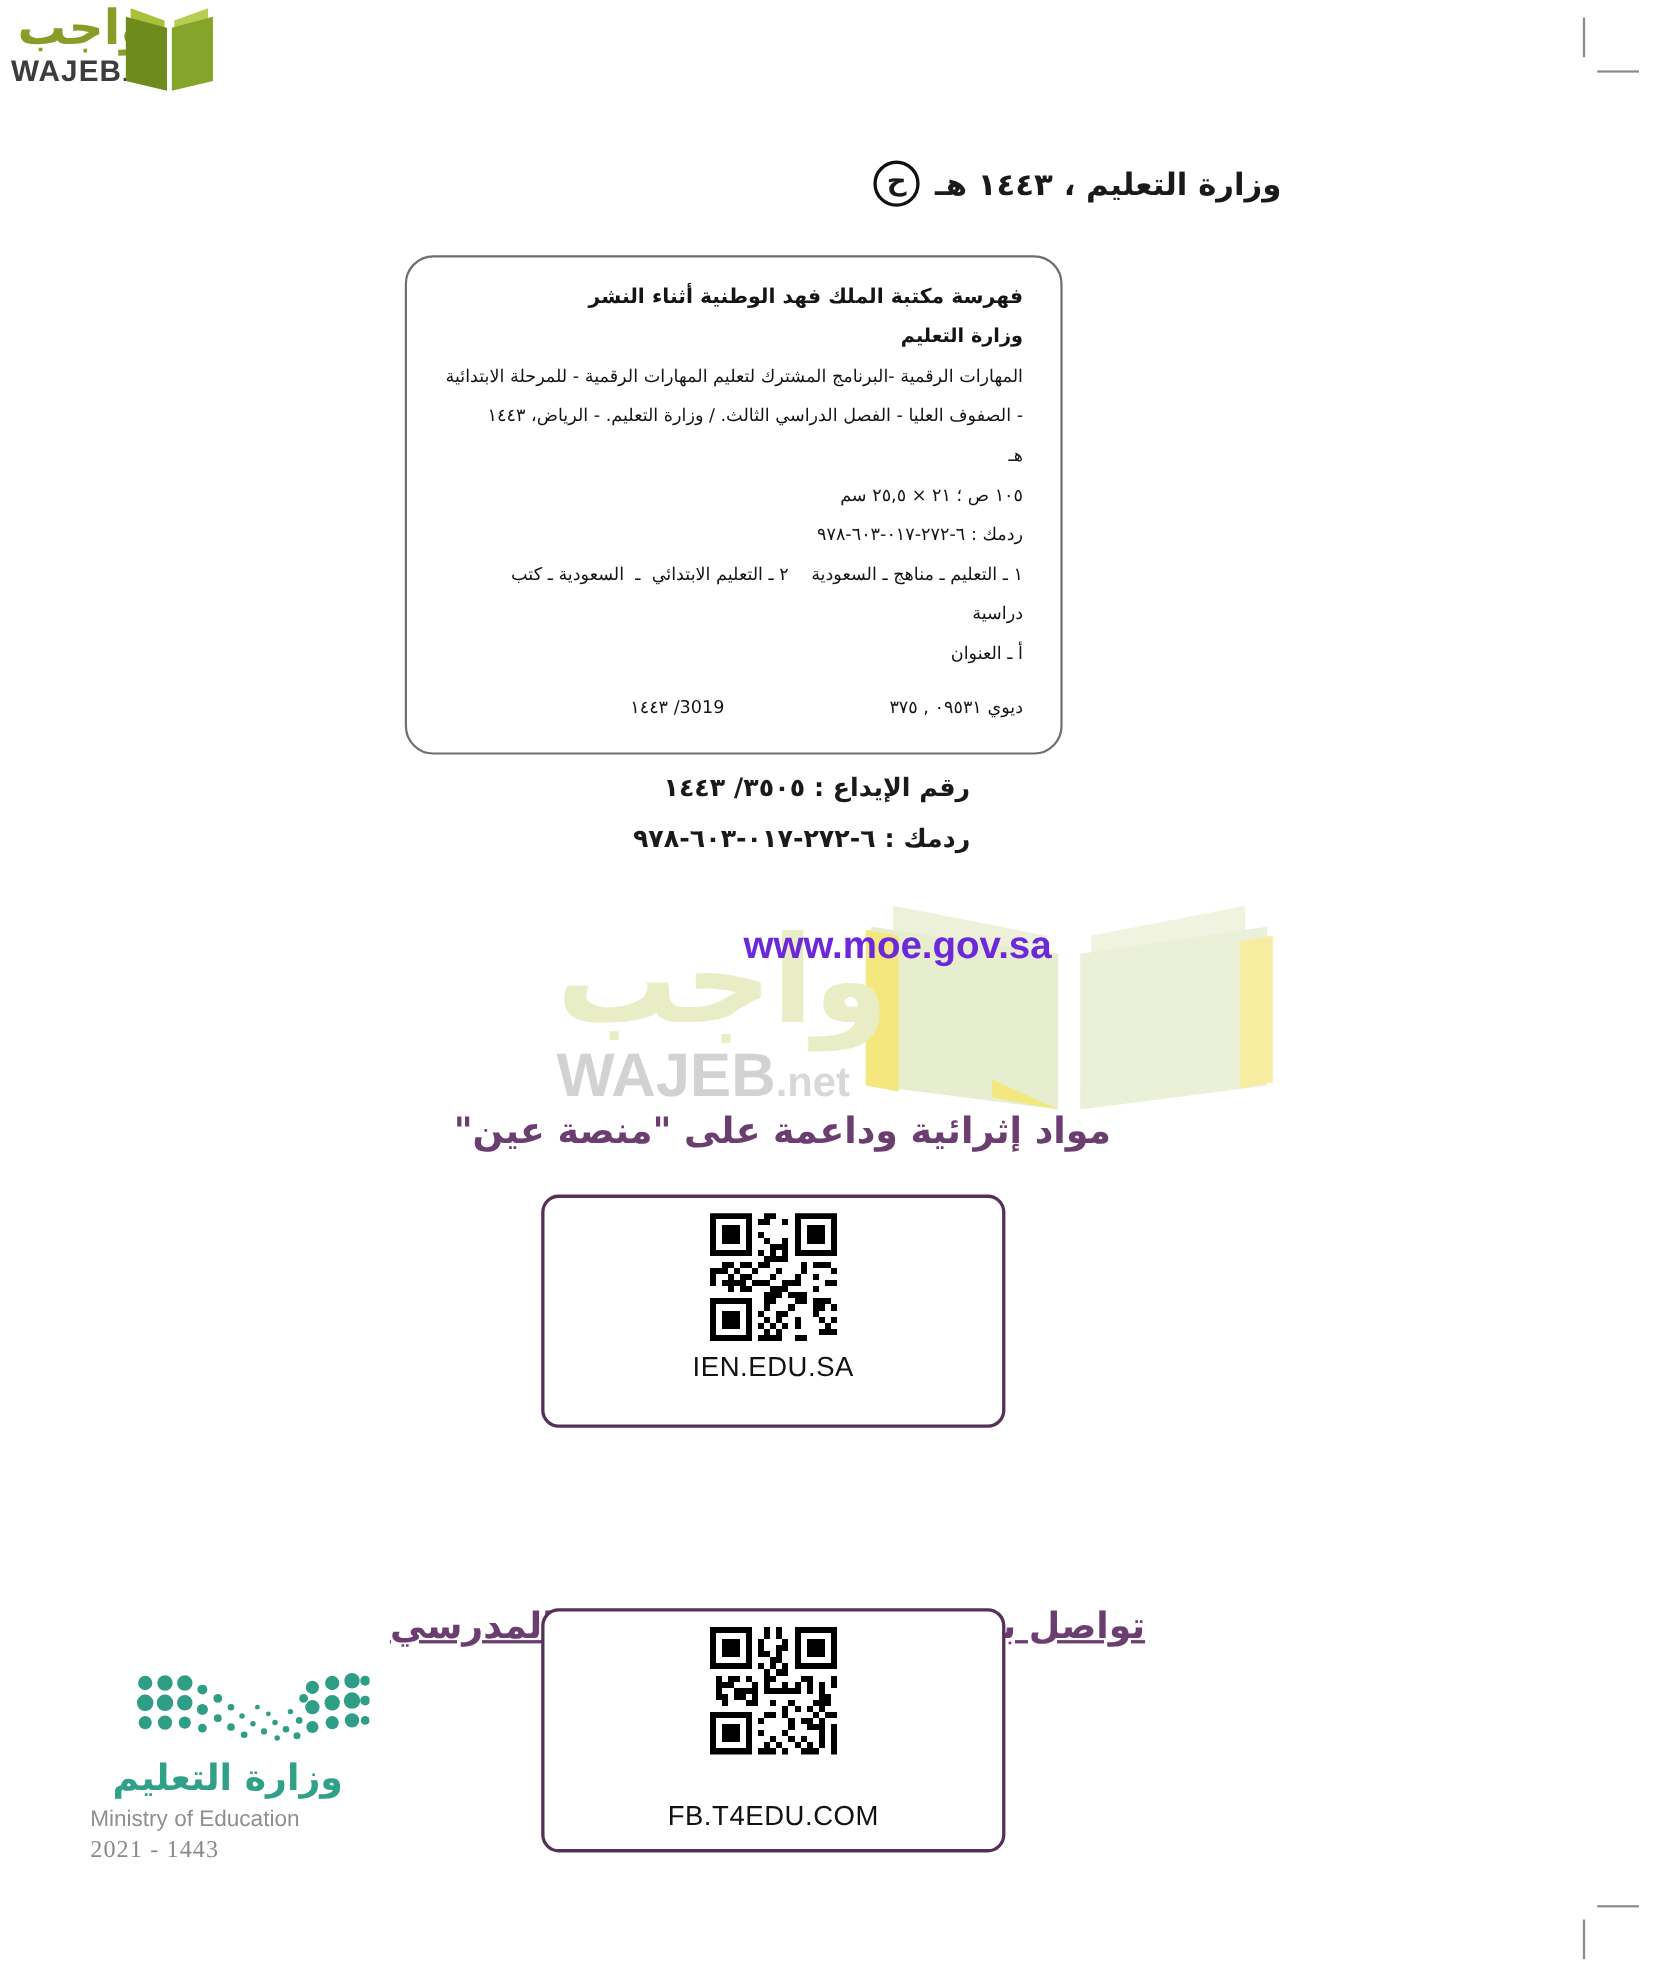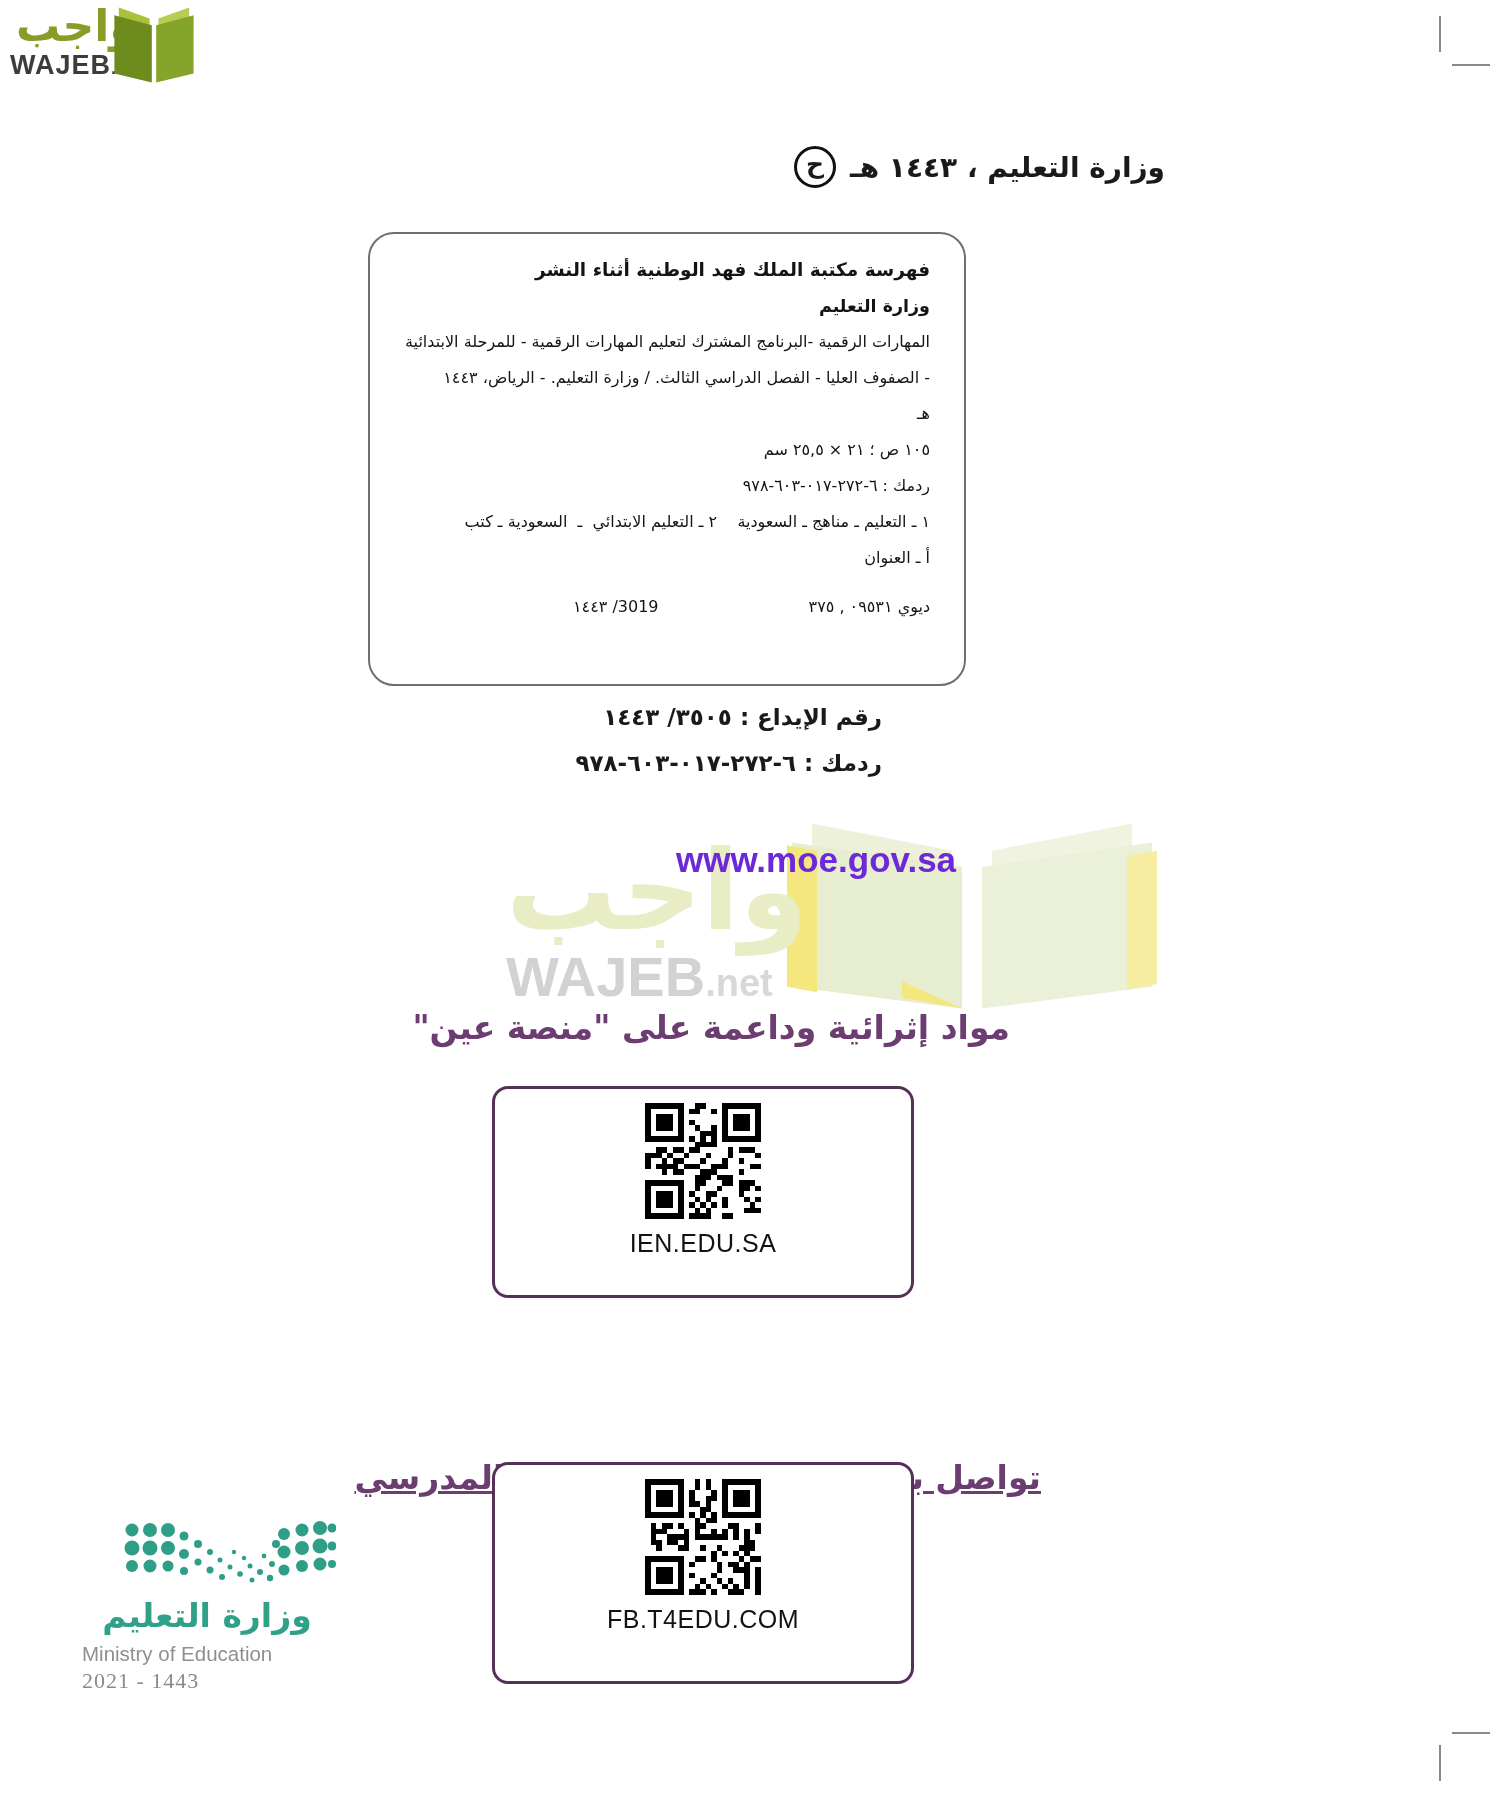--- a/index.html
+++ b/index.html
@@ -46,21 +46,21 @@
   .wm-book{position:absolute;left:772px;top:818px;z-index:0;}
   .wm-url{position:absolute;left:676px;top:840px;font-family:"Liberation Sans",sans-serif;font-weight:bold;font-size:35px;color:#6d28d9;z-index:2;}
 
   
   .h-purple{position:absolute;direction:rtl;font-size:33px;font-weight:bold;color:#6b3d70;}
   .h-ein{top:1008px;right:496px;}
   .h-feedback{top:1458px;right:465px;text-decoration:underline;}
   .qrbox{position:absolute;left:492px;width:422px;border:3px solid #563157;border-radius:16px;box-sizing:border-box;
          display:flex;flex-direction:column;align-items:center;background:#fff;}
   .qrbox1{top:1086px;height:212px;}
-  .qrbox2{top:1462px;height:222px;}
+  .qrbox2{top:1462px;height:222px;gap:32px;}
   .qr{width:116px;height:116px;margin-top:14px;}
   .qr-caption{margin-top:10px;font-family:"Liberation Sans",sans-serif;font-size:25px;color:#121212;letter-spacing:0.5px;}
 
   
   .moe-dots{position:absolute;left:118px;top:1514px;}
   .moe-ar{position:absolute;left:80px;top:1596px;width:254px;direction:rtl;text-align:center;font-size:33px;font-weight:bold;color:#31a089;}
   .moe-en{position:absolute;left:82px;top:1642px;width:254px;font-family:"Liberation Sans",sans-serif;font-size:20.5px;color:#8f8f8f;}
   .moe-years{position:absolute;left:82px;top:1668px;font-family:Liberation Serif, serif;font-size:22px;color:#8a8a8a;letter-spacing:1px;}
 </style>
 </head>
@@ -91,20 +91,21 @@
 
   <div class="catalog-card">
     <p class="cat-header">فهرسة مكتبة الملك فهد الوطنية أثناء النشر</p>
     <p class="cat-sub">وزارة التعليم</p>
     <p>المهارات الرقمية -البرنامج المشترك لتعليم المهارات الرقمية - للمرحلة الابتدائية</p>
     <p>- الصفوف العليا - الفصل الدراسي الثالث. / وزارة التعليم. - الرياض، ١٤٤٣</p>
     <p>هـ</p>
     <p>١٠٥ ص ؛ ٢١ × ٢٥,٥ سم</p>
     <p><span>ردمك : </span><bdo dir="ltr">٩٧٨-٦٠٣-٠١٧-٢٧٢-٦</bdo></p>
     <p>١ ـ التعليم ـ مناهج ـ السعودية    ٢ ـ التعليم الابتدائي  ـ  السعودية ـ كتب</p>
+    <p>دراسية</p>
     <p>أ ـ العنوان</p>
     <div class="dewey">
       <span>ديوي ٠٩٥٣١ , ٣٧٥</span>
       <span>3019/ ١٤٤٣</span>
     </div>
   </div>
 
   <div class="deposit">
     <p>رقم الإيداع : ٣٥٠٥/ ١٤٤٣</p>
     <p><span>ردمك : </span><bdo dir="ltr">٩٧٨-٦٠٣-٠١٧-٢٧٢-٦</bdo></p>

